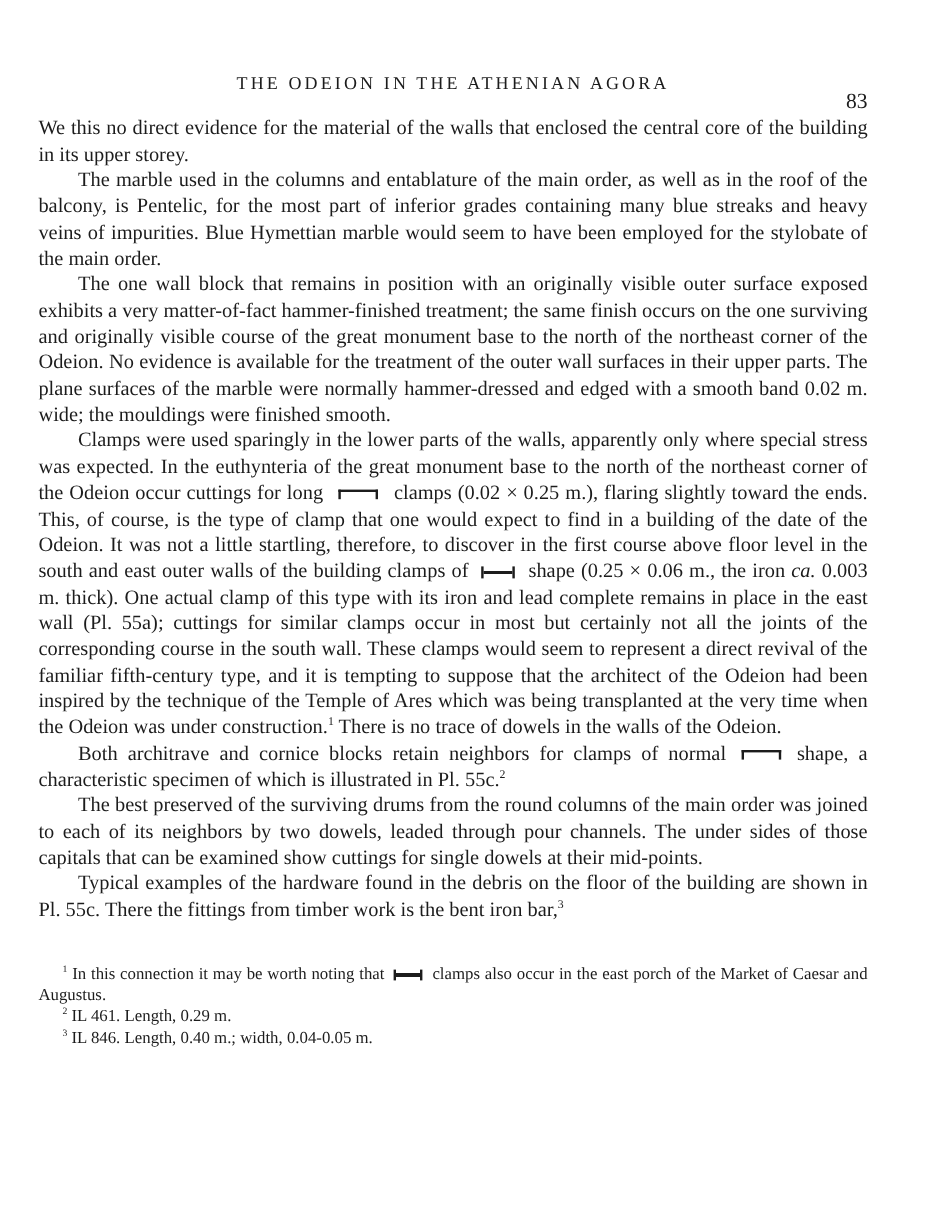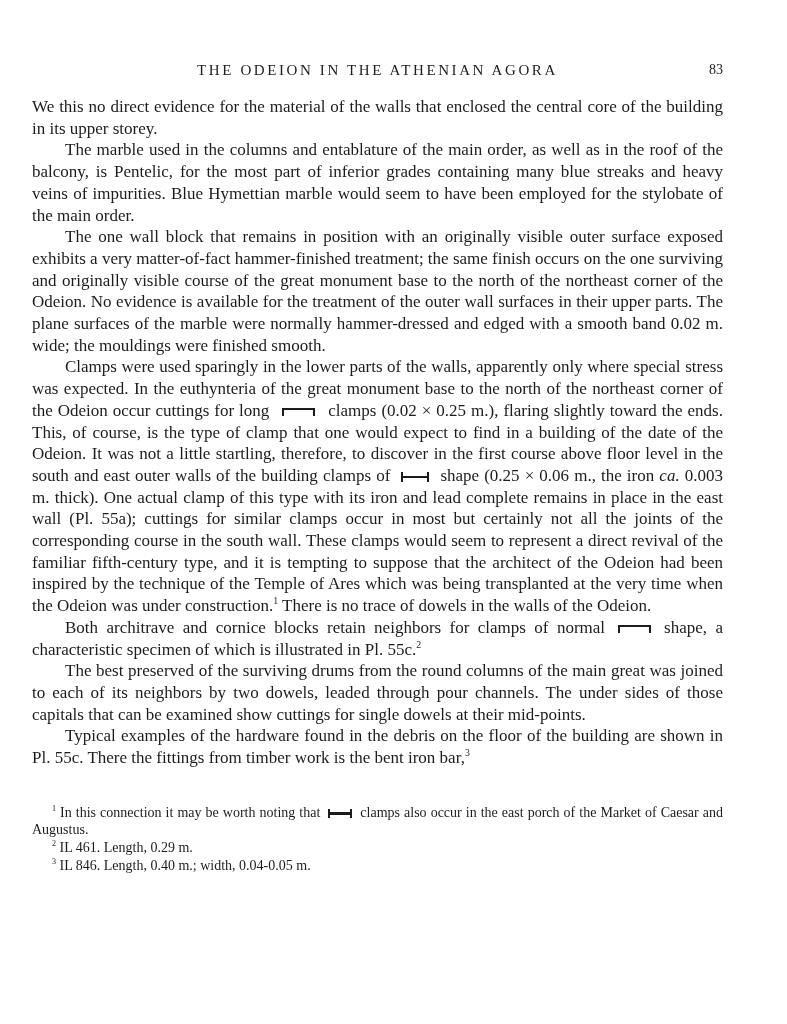--- a/index.html
+++ b/index.html
@@ -26,22 +26,22 @@
   .running-title {
     text-align: center;
     font-size: 15px;
     letter-spacing: 2.6px;
     white-space: nowrap;
     color: #1c1c1c;
   }
   .page-number {
     position: absolute;
     right: 0;
-    top: 0;
-    font-size: 14px;
+    top: 12px;
+    font-size: 18px;
     color: #1c1c1c;
   }
   .body-text p {
     margin: 0;
     font-size: 17px;
     line-height: 21.7px;
     text-align: justify;
     text-indent: 33px;
   }
   .body-text p.no-indent {
@@ -106,21 +106,21 @@
     <div class="running-title">THE ODEION IN THE ATHENIAN AGORA</div>
     <div class="page-number">83</div>
   </div>
 
   <div class="body-text" id="body-text">
       <p class="no-indent"><span>We this no direct evidence for the material of the walls that enclosed the central core of the building in its upper storey.</span></p>
       <p><span>The marble used in the columns and entablature of the main order, as well as in the roof of the balcony, is Pentelic, for the most part of inferior grades containing many blue streaks and heavy veins of impurities. Blue Hymettian marble would seem to have been employed for the stylobate of the main order.</span></p>
       <p><span>The one wall block that remains in position with an originally visible outer surface exposed exhibits a very matter-of-fact hammer-finished treatment; the same finish occurs on the one surviving and originally visible course of the great monument base to the north of the northeast corner of the Odeion. No evidence is available for the treatment of the outer wall surfaces in their upper parts. The plane surfaces of the marble were normally hammer-dressed and edged with a smooth band 0.02 m. wide; the mouldings were finished smooth.</span></p>
       <p><span>Clamps were used sparingly in the lower parts of the walls, apparently only where special stress was expected. In the euthynteria of the great monument base to the north of the northeast corner of the Odeion occur cuttings for long</span><span class="clamp-pi"></span><span>clamps (0.02 × 0.25 m.), flaring slightly toward the ends. This, of course, is the type of clamp that one would expect to find in a building of the date of the Odeion. It was not a little startling, therefore, to discover in the first course above floor level in the south and east outer walls of the building clamps of</span><span class="clamp-t"></span><span>shape (0.25 × 0.06 m., the iron </span><i>ca.</i><span> 0.003 m. thick). One actual clamp of this type with its iron and lead complete remains in place in the east wall (Pl. 55a); cuttings for similar clamps occur in most but certainly not all the joints of the corresponding course in the south wall. These clamps would seem to represent a direct revival of the familiar fifth-century type, and it is tempting to suppose that the architect of the Odeion had been inspired by the technique of the Temple of Ares which was being transplanted at the very time when the Odeion was under construction.</span><sup>1</sup><span> There is no trace of dowels in the walls of the Odeion.</span></p>
       <p><span>Both architrave and cornice blocks retain neighbors for clamps of normal</span><span class="clamp-pi"></span><span>shape, a characteristic specimen of which is illustrated in Pl. 55c.</span><sup>2</sup></p>
-      <p><span>The best preserved of the surviving drums from the round columns of the main great was joined to each of its neighbors by two dowels, leaded through pour channels. The under sides of those capitals that can be examined show cuttings for single dowels at their mid-points.</span></p>
+      <p><span>The best preserved of the surviving drums from the round columns of the main order was joined to each of its neighbors by two dowels, leaded through pour channels. The under sides of those capitals that can be examined show cuttings for single dowels at their mid-points.</span></p>
       <p><span>Typical examples of the hardware found in the debris on the floor of the building are shown in Pl. 55c. There the fittings from timber work is the bent iron bar,</span><sup>3</sup></p>
     </div>
 
   <div class="footnotes" id="footnotes">
       <p><sup>1</sup><span> In this connection it may be worth noting that</span><span class="clamp-t"></span><span>clamps also occur in the east porch of the Market of Caesar and Augustus.</span></p>
       <p><sup>2</sup><span> IL 461. Length, 0.29 m.</span></p>
       <p><sup>3</sup><span> IL 846. Length, 0.40 m.; width, 0.04-0.05 m.</span></p>
     </div>
 </div>
 

